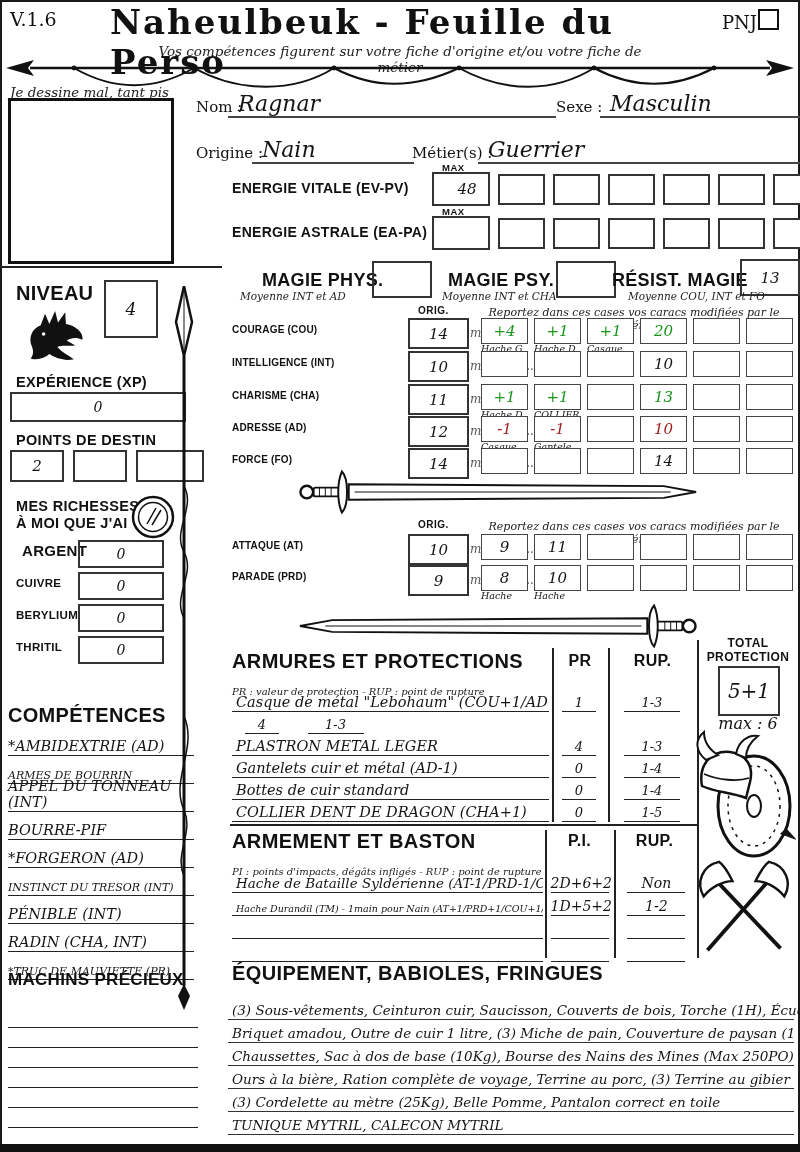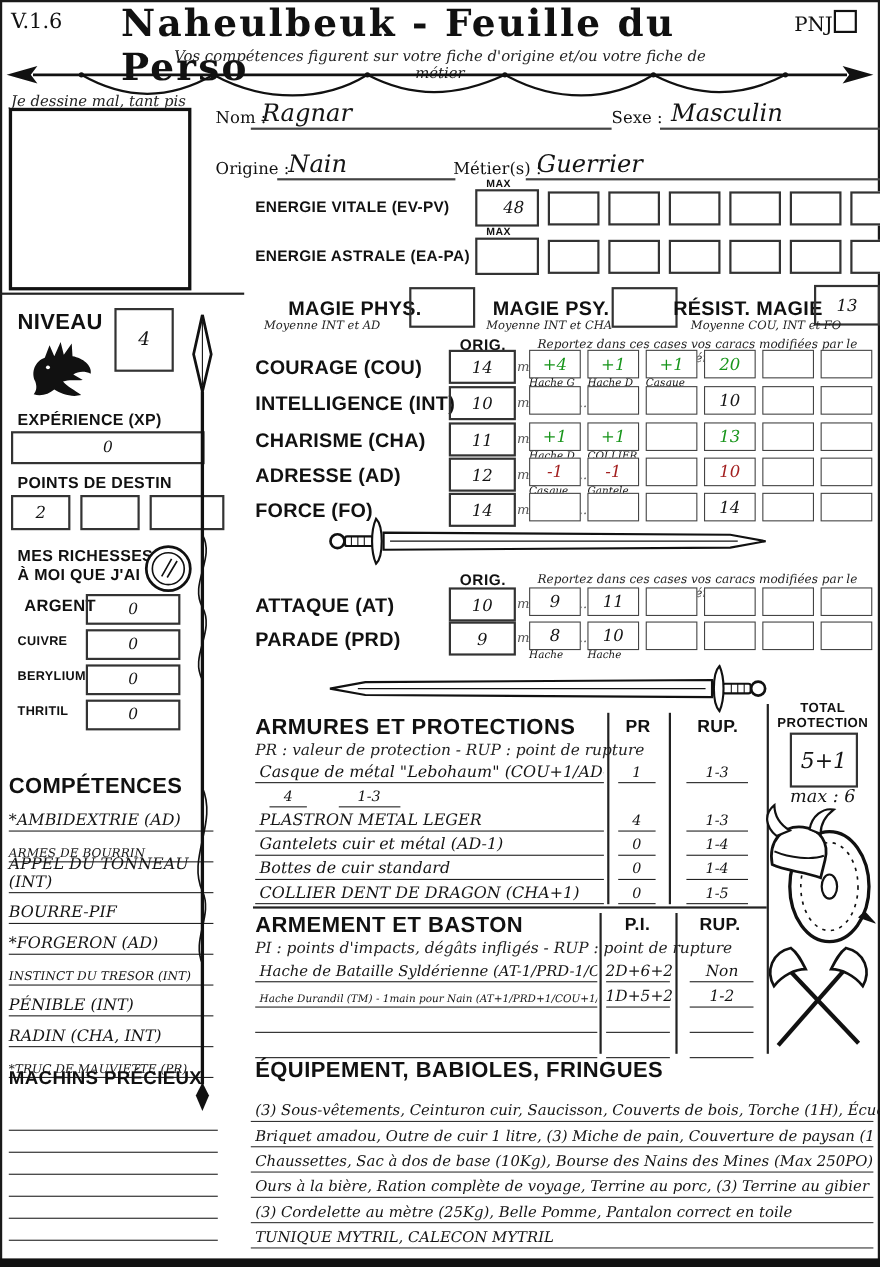--- a/index.html
+++ b/index.html
@@ -24,46 +24,46 @@
   .maxlab{font-weight:bold;font-size:9.5px;letter-spacing:.5px;}
   .maxbox{width:54px;height:30px;border:2px solid #333;display:flex;align-items:center;justify-content:center;}
   .eboxes{display:flex;gap:8px;}
   .ebox{width:43px;height:27px;border:2px solid #333;background:#fff;}
   
   .mglabel{font-weight:bold;font-size:18px;letter-spacing:.3px;text-align:right;}
   .mgsub{font-size:10.5px;}
   .mgbox{width:56px;height:33px;border:2px solid #333;display:flex;align-items:center;justify-content:center;}
   
   .srow{position:absolute;left:232px;width:565px;height:30px;}
-  .slabel{position:absolute;left:0;top:6px;font-weight:bold;font-size:18px;letter-spacing:.2px;}
+  .slabel{position:absolute;left:0;top:6px;font-weight:bold;font-size:10px;letter-spacing:.2px;}
   .obox{position:absolute;left:176px;top:0;width:57px;height:27px;border:2px solid #333;display:flex;align-items:center;justify-content:center;}
   .ov{font-size:15px;}
   .mlab{position:absolute;left:238px;top:8px;font-size:12px;color:#555;}
   .mods{position:absolute;left:249px;top:0;display:flex;gap:6px;}
   .modcell{position:relative;width:47px;}
   .modbox{width:47px;height:26px;border:1.6px solid #444;box-sizing:border-box;display:flex;align-items:center;justify-content:center;background:#fff;}
   .mv{font-size:15px;}
   .modlab{position:absolute;top:26px;left:0;width:60px;font-size:9.5px;line-height:10px;white-space:nowrap;}
-  .orig-lab{font-weight:bold;font-size:14px;letter-spacing:.5px;}
+  .orig-lab{font-weight:bold;font-size:10px;letter-spacing:.5px;}
   .note{font-size:11px;text-align:center;}
   
   .lc-h{font-weight:bold;letter-spacing:.3px;}
   .mrow{position:relative;height:32px;}
   .mlabel{position:absolute;left:16px;top:5px;font-weight:bold;font-size:11.5px;letter-spacing:.3px;}
   .mrow:nth-of-type(1) .mlabel{font-size:15px;left:22px;top:2px;}
   .mbox{position:absolute;left:78px;top:0;width:82px;height:24px;border:2px solid #333;display:flex;align-items:center;justify-content:center;}
   .dboxes{display:flex;gap:9px;}
   .dbox{width:50px;height:28px;border:2px solid #333;display:flex;align-items:center;justify-content:center;}
   .dbox:nth-of-type(3){width:64px;}
   .comp-item{height:26px;border-bottom:1.6px solid #222;display:flex;align-items:flex-end;padding-bottom:1px;font-size:14.5px;}
   .comp-item:nth-of-type(2),.comp-item:nth-of-type(6),.comp-item:nth-of-type(9){font-size:11px;}
   .blankline{height:19px;border-bottom:1.6px solid #222;}
   
   .sec-title{font-weight:bold;font-size:20px;letter-spacing:.4px;}
-  .sec-sub{font-size:14px;}
+  .sec-sub{font-size:10px;margin-top:12px;}
   .colhead{font-weight:bold;font-size:16px;text-align:center;letter-spacing:.3px;}
   .arow{display:flex;height:22px;align-items:flex-end;}
   .a-name{width:316px;border-bottom:1.6px solid #222;font-size:14.5px;padding:0 0 1px 4px;white-space:nowrap;overflow:hidden;}
   .a-pr{width:60px;display:flex;justify-content:center;}
   .a-pr span{display:block;width:34px;text-align:center;border-bottom:1.6px solid #222;font-size:13px;padding-bottom:1px;}
   .a-rup{width:87px;display:flex;justify-content:center;}
   .a-rup span{display:block;width:56px;text-align:center;border-bottom:1.6px solid #222;font-size:13px;padding-bottom:1px;}
   .wrow{display:flex;height:23px;align-items:flex-end;}
   .w-name{width:310px;border-bottom:1.6px solid #222;font-size:13.5px;padding:0 0 1px 4px;white-space:nowrap;overflow:hidden;}
   .wrow:nth-of-type(2) .w-name{font-size:9.5px;}

